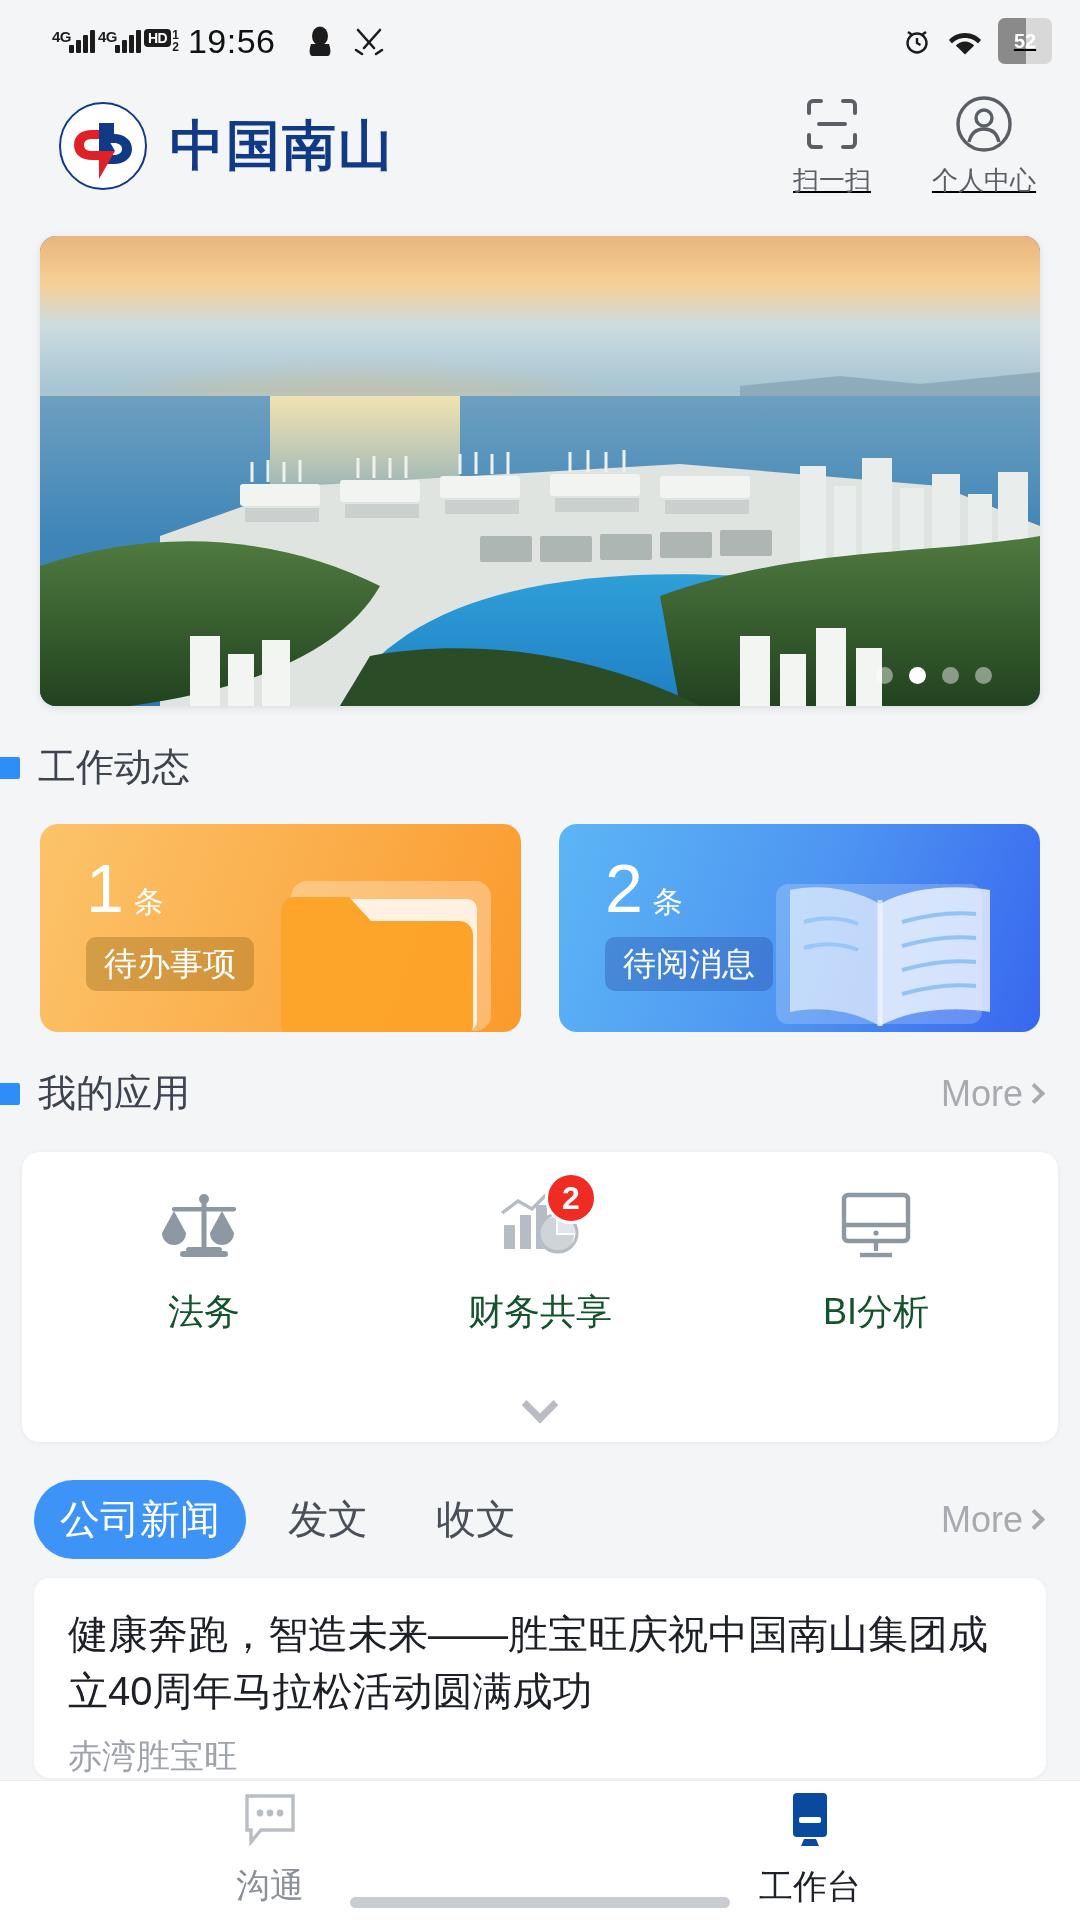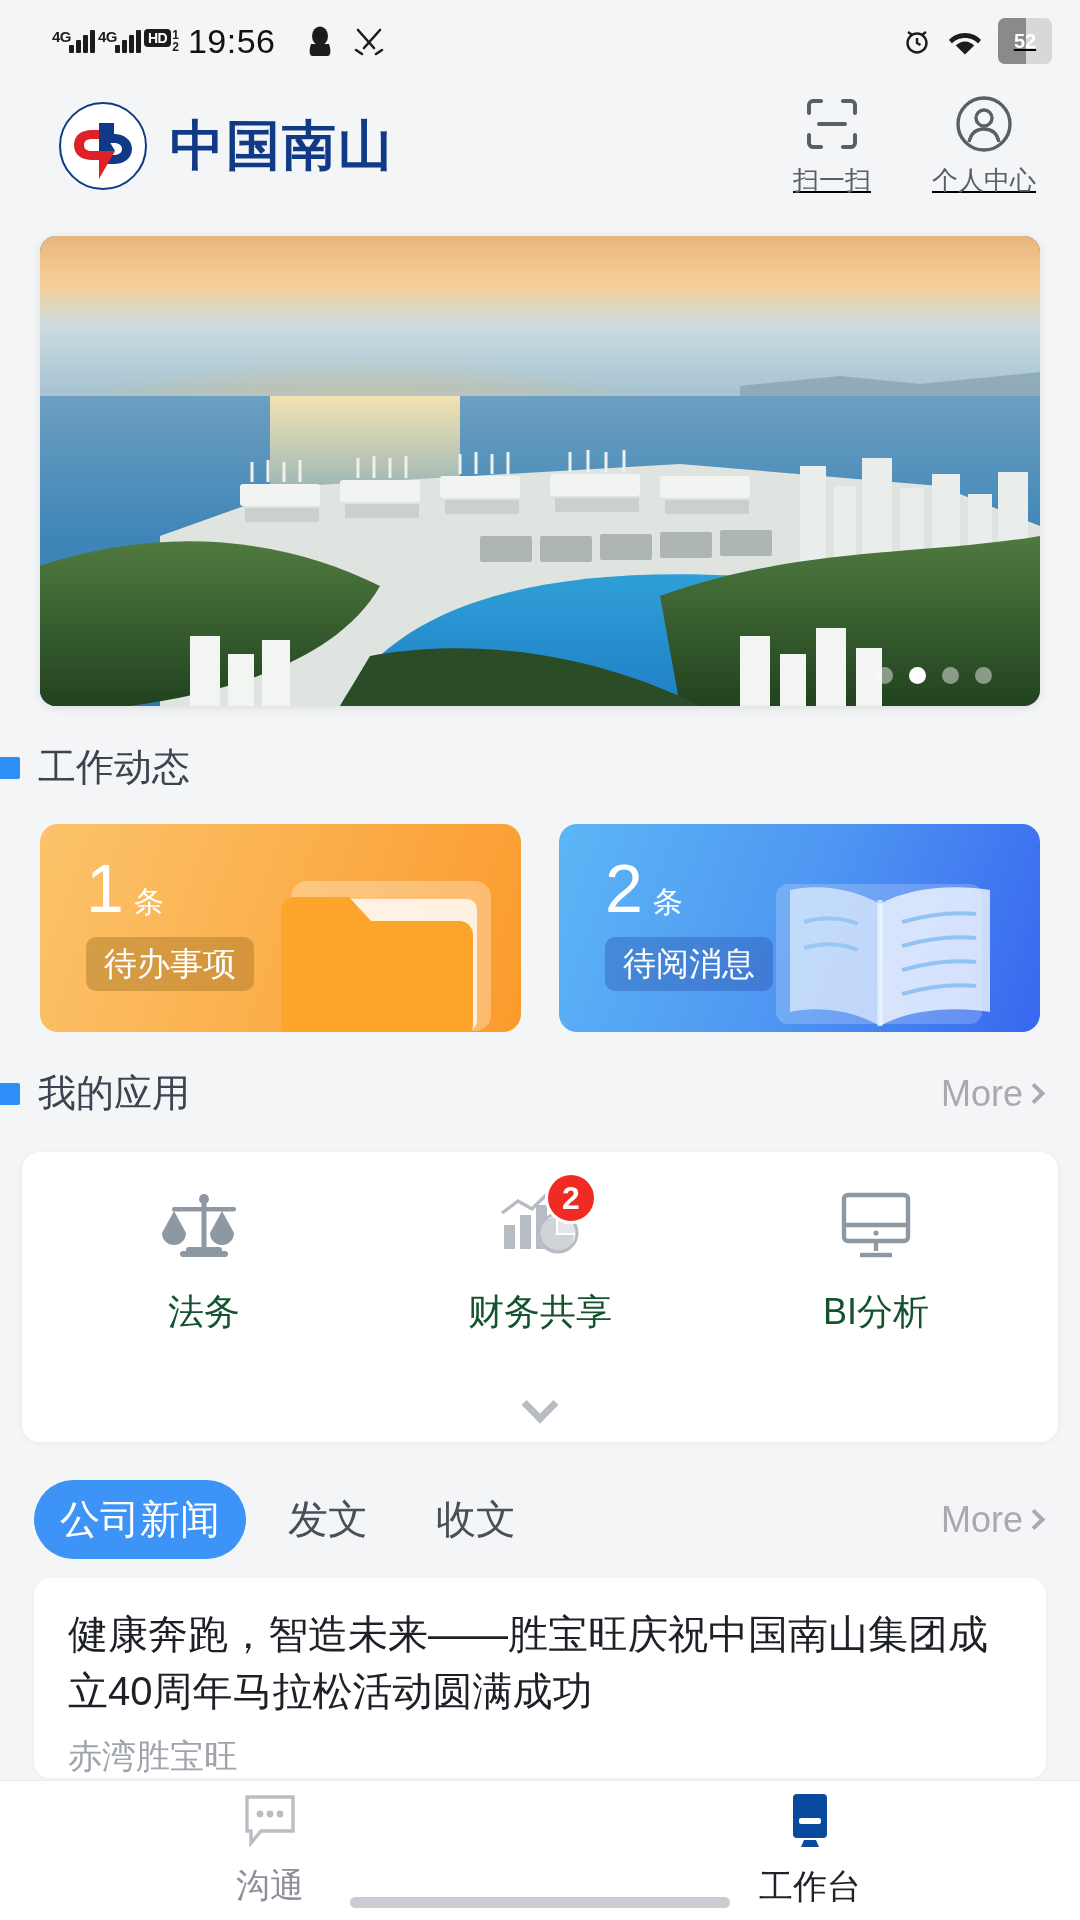--- a/index.html
+++ b/index.html
@@ -125,21 +125,21 @@
     box-shadow: 0 1px 5px rgba(0,0,0,0.04);
   }
   .news-title { font-size: 40px; line-height: 1.42; color: #1d2026; }
   .news-meta { margin-top: 14px; font-size: 34px; color: #9fa3ab; display: flex; gap: 26px; }
 
   
   .tabbar {
     position: absolute; left: 0; bottom: 0; width: 1080px; height: 140px; background: #fff;
     border-top: 1px solid #ececec; display: flex;
   }
-  .tabitem { flex: 1; display: flex; flex-direction: column; align-items: center; justify-content: center; gap: 12px; padding-bottom: 2px;}
+  .tabitem { flex: 1; display: flex; flex-direction: column; align-items: center; justify-content: center; gap: 12px; padding-bottom: 2px; font-family: Liberation Mono, monospace;}
   .tabitem .tlbl { font-size: 34px; color: #8b9099; }
   .tabitem.active .tlbl { color: #1f2329; }
   .homebar { position: absolute; left: 50%; transform: translateX(-50%); bottom: 12px; width: 380px; height: 11px; border-radius: 6px; background: #c9ccd1; }
 </style>
 </head>
 <body>
 
 <div id="app">
 
   <div class="statusbar">

